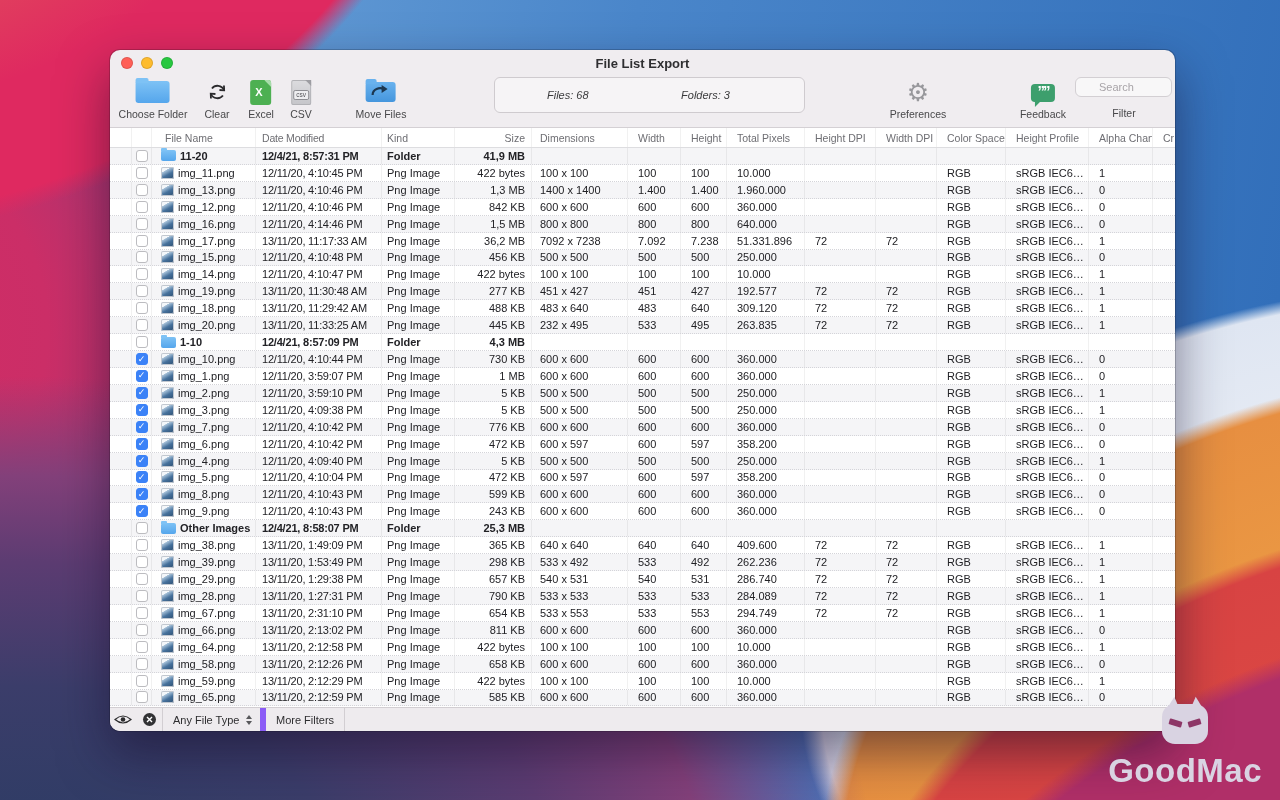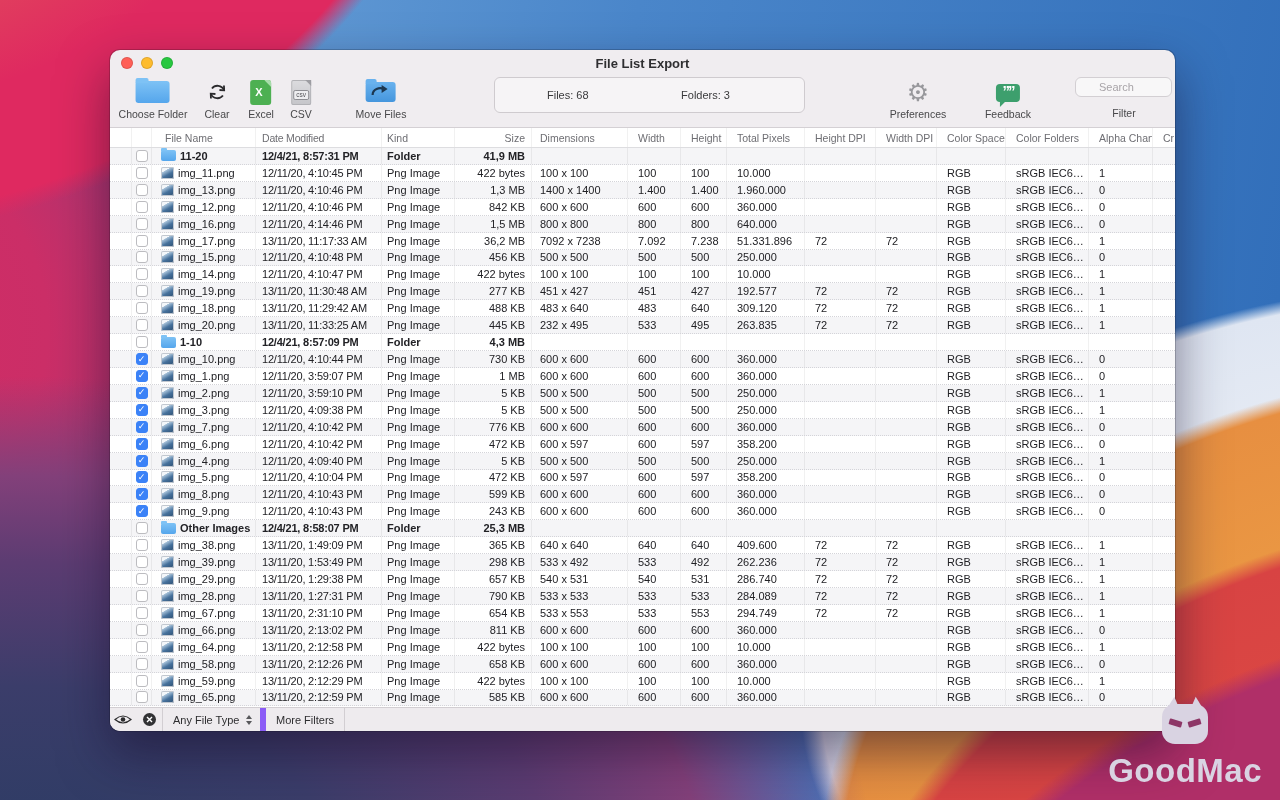--- a/index.html
+++ b/index.html
@@ -50,21 +50,21 @@
   .xls-icon::before { content:"X"; position:absolute; left:0; right:4px; top:6px; text-align:center; color:#fff; font-size:11px; font-weight:bold; }
   .xls-icon::after { content:""; position:absolute; top:0; right:0; width:0; height:0; border-left:7px solid transparent; border-top:7px solid #a8dcab; border-radius:0 3px 0 0; }
   .csv-icon { width:20px; height:25px; background:linear-gradient(#dcdcdf,#c5c5c9); border-radius:2px; position:relative; box-shadow:inset 0 0 0 1px #b2b2b6; }
   .csv-icon::before { content:""; position:absolute; top:0; right:0; width:0; height:0; border-left:6px solid transparent; border-top:6px solid #9d9da2; }
   .csv-label { position:absolute; left:2px; right:2px; bottom:5px; font-size:6.5px; color:#55555a; border:1px solid #8d8d92; border-radius:2px; background:#eeeef0; text-align:center; line-height:8px; }
   .gear-icon { font-size:25px; line-height:26px; color:#98989c; }
   .bubble-icon { width:24px; height:18px; background:#3d9f6d; border-radius:4px; position:relative; margin-top:2px; }
   .bubble-icon::before { content:""; position:absolute; left:4px; bottom:-5px; width:0; height:0; border:5px solid transparent; border-top-color:#3d9f6d; border-left-color:#3d9f6d; }
   .bubble-icon::after { content:"\201D\201D"; position:absolute; left:0; right:0; top:-2px; text-align:center; color:#fff; font-size:15px; font-weight:bold; letter-spacing:-2px; }
 
-  .summary { position:absolute; left:384px; top:1px; width:311px; height:36px; border:1px solid #cfcbcf; border-radius:6px; background:rgba(255,255,255,.38); display:flex; align-items:center; justify-content:space-between; padding:0 74px 0 52px; }
+  .summary { position:absolute; left:384px; top:1px; width:311px; height:36px; border:1px solid #cfcbcf; border-radius:6px; background:rgba(255,255,255,.38); display:flex; align-items:center; justify-content:space-between; padding:0 74px 0 52px;font-style:italic; }
   .summary span { font-size:11px; color:#3a3a3c; }
 
   .searchbox { position:absolute; left:965px; top:1px; width:97px; height:20px; border:1px solid #d3cfd3; border-radius:6px; background:rgba(255,255,255,.55); display:flex; align-items:center; padding:0 5px; gap:18px; }
   .searchbox input { border:none; outline:none; background:transparent; width:70px; font-size:11px; color:#3a3a3c; font-family:inherit; }
   .searchbox input::placeholder { color:#a8a4a8; }
   .filter-label { position:absolute; left:1014px; top:31px; transform:translateX(-50%); font-size:10.5px; color:#48484a; }
 
   
   .thead { height:20px; flex:none; background:#fff; border-bottom:1px solid #dddde0; display:flex; align-items:center; }
   .thead .cell { font-size:10.5px; color:#6e6e73; height:100%; display:flex; align-items:center; overflow:hidden; white-space:nowrap; }
@@ -189,21 +189,21 @@
       <span>Files: 68</span>
       <span>Folders: 3</span>
     </div>
 
     <div class="tbtn" style="left:808px">
       <span class="tb-icon">
           <span class="gear-icon">⚙</span>
         </span>
       <span class="tb-label">Preferences</span>
     </div>
-    <div class="tbtn" style="left:898px">
+    <div class="tbtn" style="left:933px">
       <span class="tb-icon">
           <span class="bubble-icon"></span>
         </span>
       <span class="tb-label">Feedback</span>
     </div>
 
     <div class="searchbox">
       <svg width="11" height="11" viewBox="0 0 11 11">
         <circle cx="4.5" cy="4.5" r="3.4" fill="none" stroke="#8e8e93" stroke-width="1.3"></circle>
         <path d="M7.2 7.2 L10 10" stroke="#8e8e93" stroke-width="1.3"></path>
@@ -220,21 +220,21 @@
     <span class="cell c-date">Date Modified</span>
     <span class="cell c-kind">Kind</span>
     <span class="cell c-size">Size</span>
     <span class="cell c-dims">Dimensions</span>
     <span class="cell c-w">Width</span>
     <span class="cell c-h">Height</span>
     <span class="cell c-px">Total Pixels</span>
     <span class="cell c-hd">Height DPI</span>
     <span class="cell c-wd">Width DPI</span>
     <span class="cell c-cs">Color Space</span>
-    <span class="cell c-cp">Color Folders</span>
+    <span class="cell c-cp">Height Profile</span>
     <span class="cell c-a">Alpha Chan…</span>
     <span class="cell c-cr">Cr…</span>
   </div>
 
   <div class="tbody">
 
       <div class="row folder">
         <span class="cell c-sp"></span>
         <span class="cell c-cb">
           <span class="checkbox"></span>

